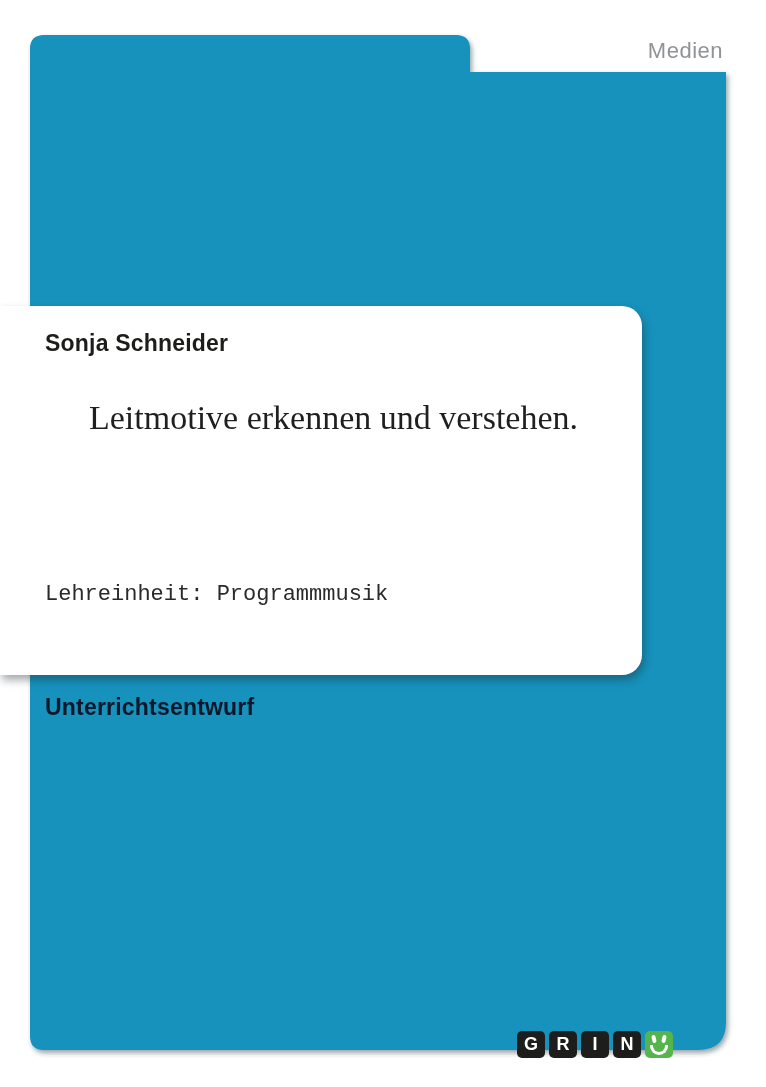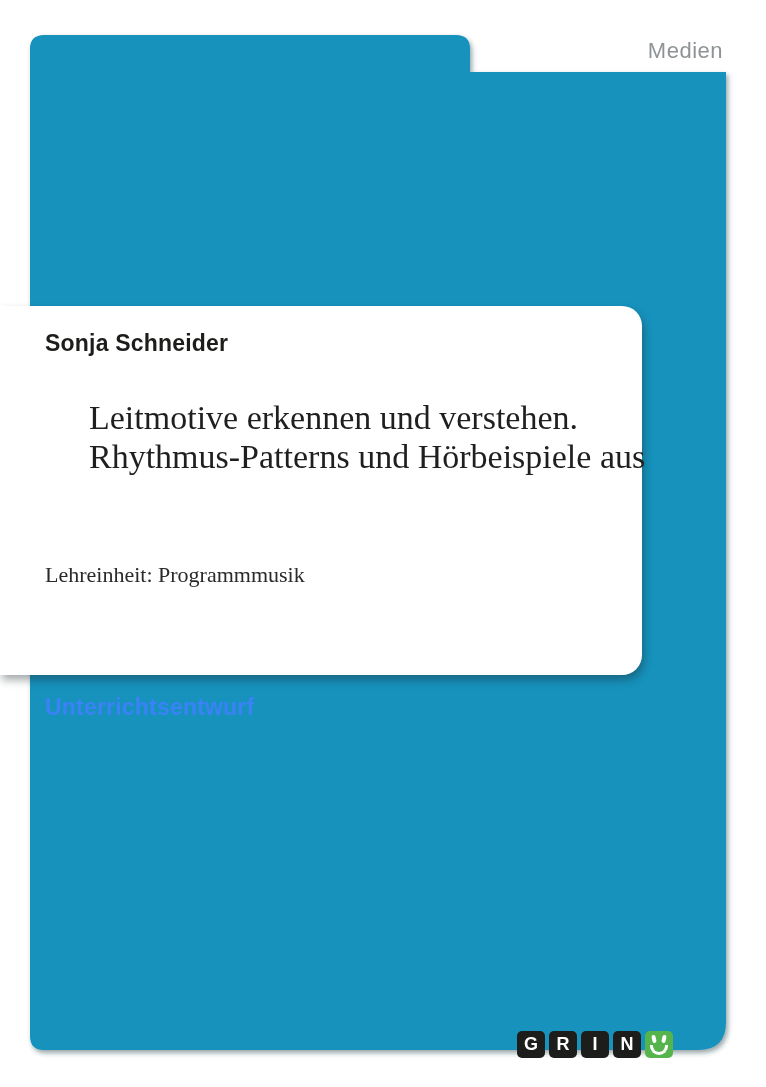--- a/index.html
+++ b/index.html
@@ -46,33 +46,33 @@
     left: 45px; top: 92px;
     font-family: "Liberation Serif", serif;
     font-size: 34px;
     line-height: 39px;
     color: #1f1f1f;
     white-space: nowrap;
     margin-left: 44px;
   }
   .subtitle {
     position: absolute;
-    left: 45px; top: 256px;
-    font-family: Liberation Serif, serif;
+    left: 45px; top: 276px;
+    font-family: Liberation Mono, monospace;
     font-size: 22px;
     color: #2a2a2a;
   }
 
   
   .doctype {
     position: absolute;
     left: 45px; top: 694px;
     font-size: 23px;
     font-weight: bold;
-    color: #3b82f6;
+    color: #0f172a;
     letter-spacing: 0.2px;
   }
 
   
   .logo {
     position: absolute;
     left: 517px; top: 1031px;
     display: flex;
     gap: 4px;
   }
@@ -134,21 +134,20 @@
              Q 30 35 44 35
              Z" fill="#1292bd" filter="url(#ds)"></path>
   </svg>
 
   <div class="category">Medien</div>
 
   <div class="card">
     <div class="author">Sonja Schneider</div>
     <div class="title">
       <div>Leitmotive erkennen und verstehen.</div>
-      <div>Rhythmus-Patterns und Hörbeispiele aus</div>
     </div>
     <div class="subtitle">Lehreinheit: Programmmusik</div>
   </div>
 
   <div class="doctype">Unterrichtsentwurf</div>
 
   <div class="logo">
     <div class="tile">G</div>
     <div class="tile">R</div>
     <div class="tile">I</div>

